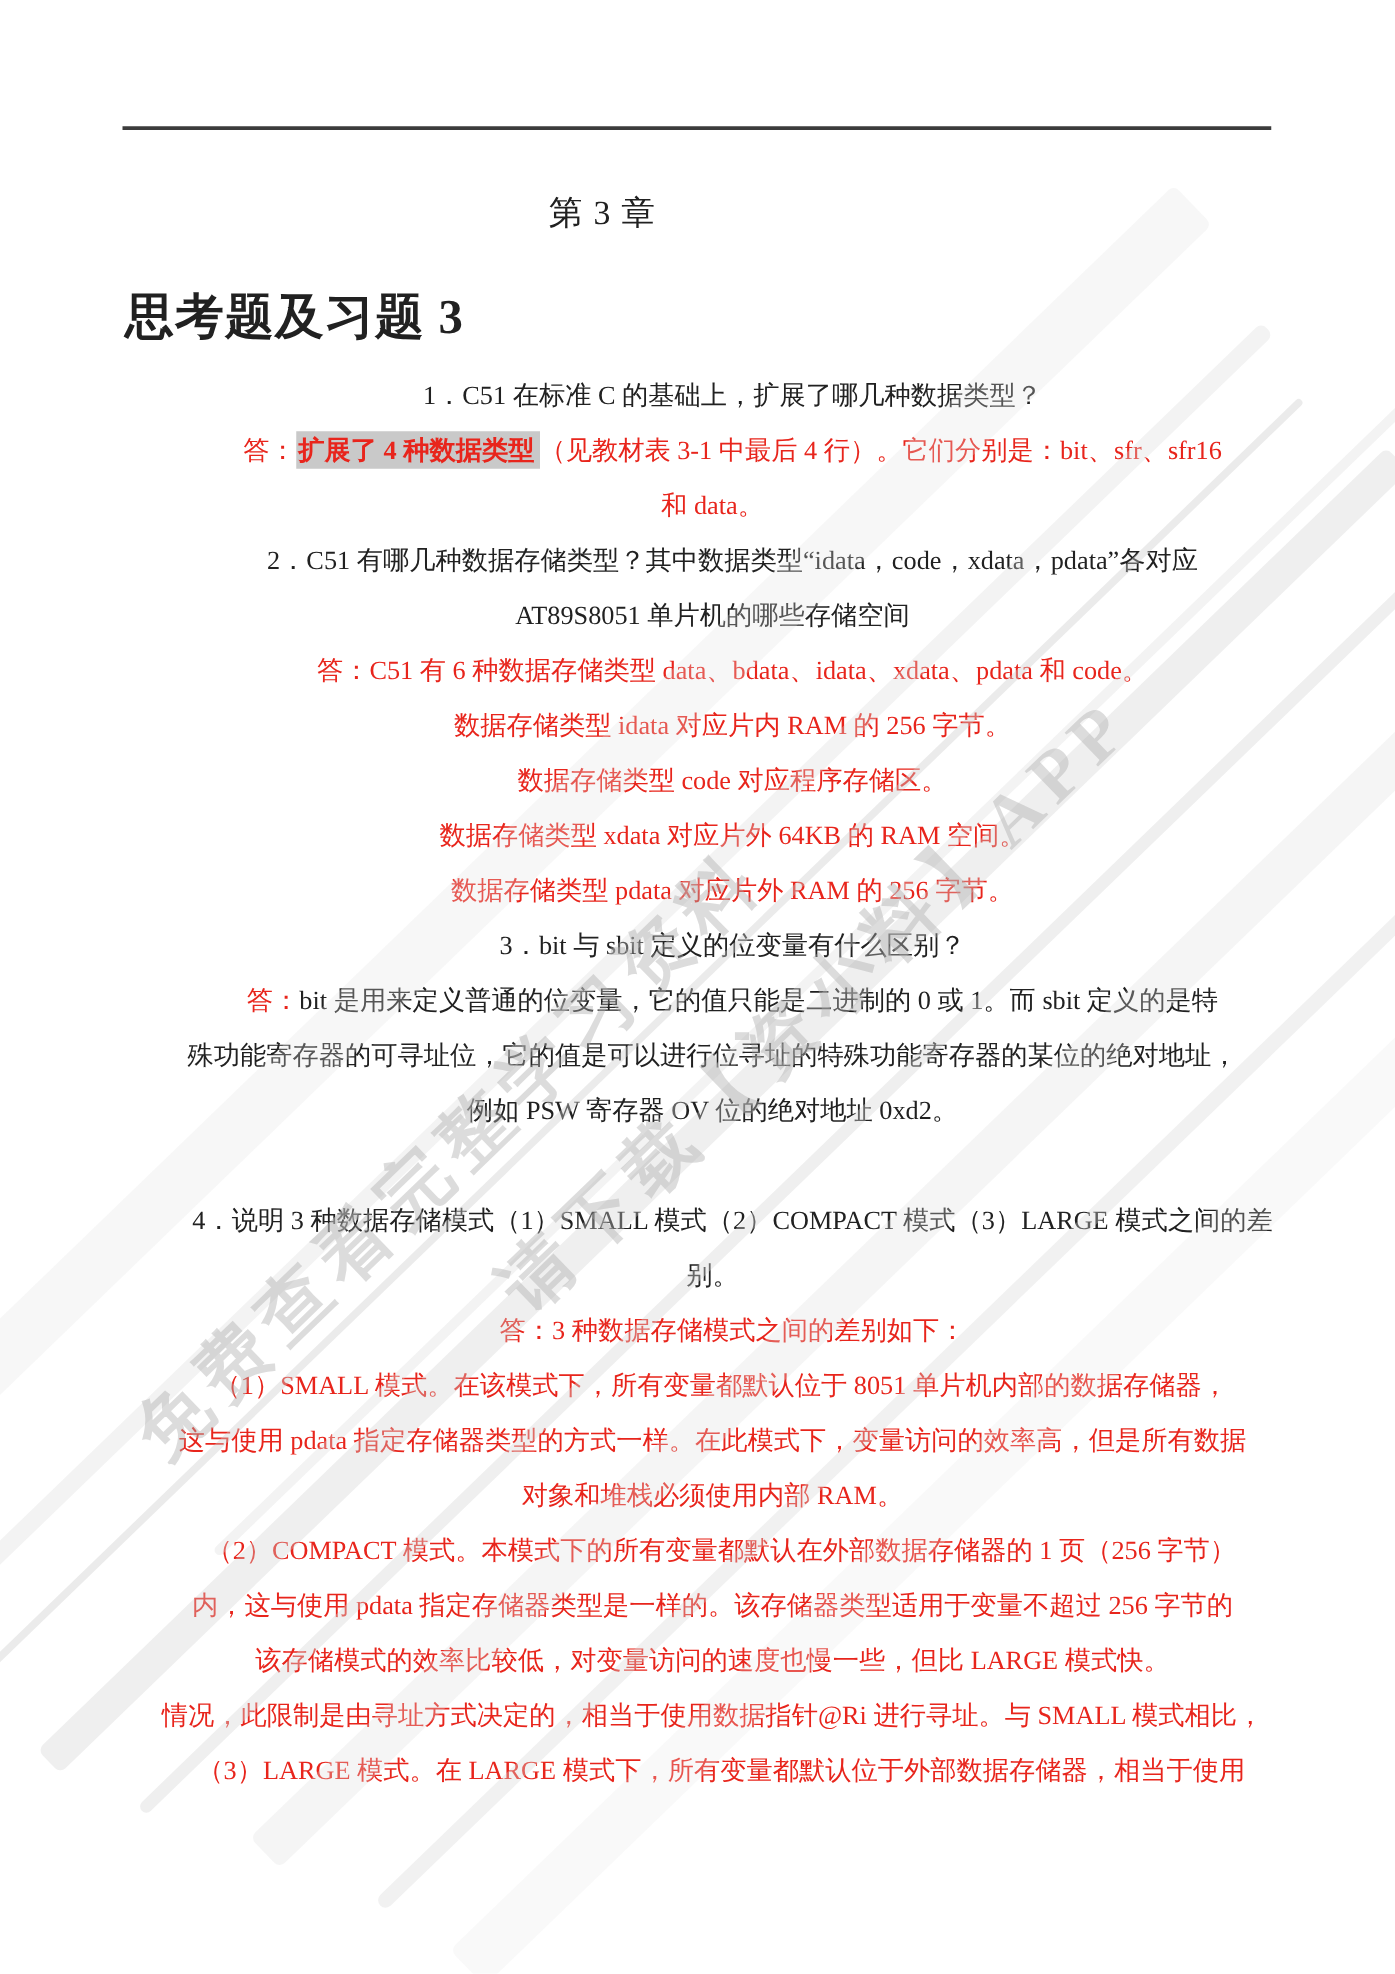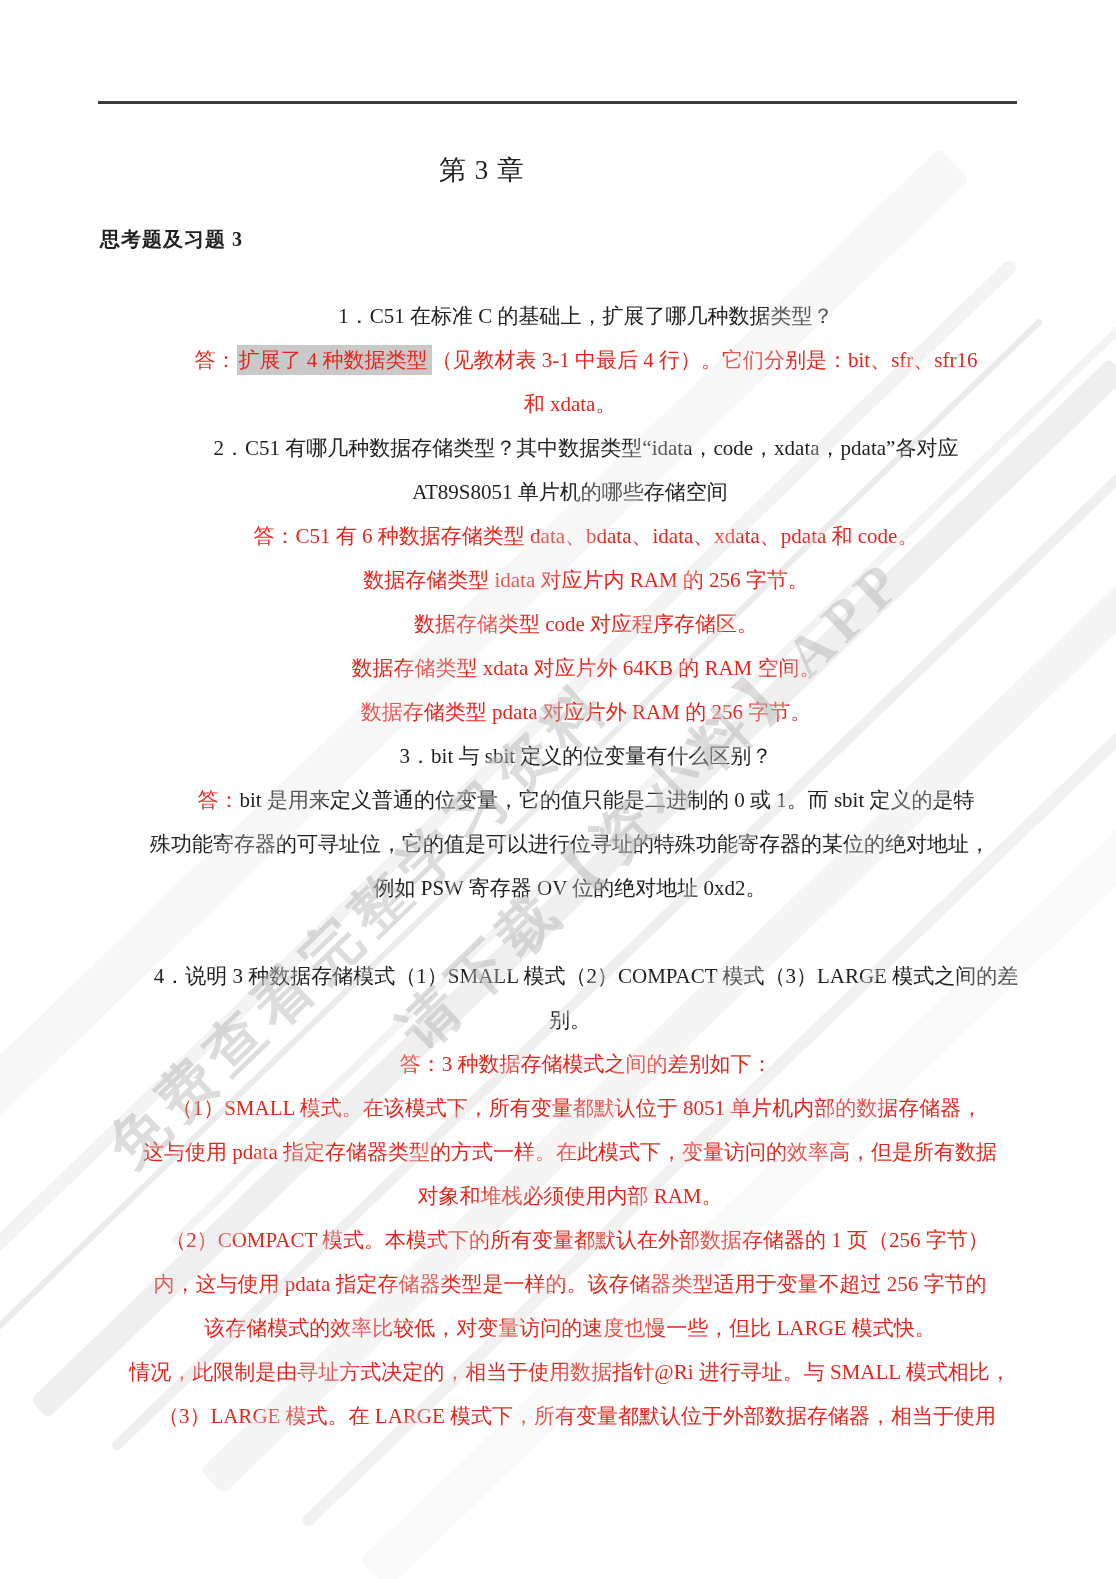--- a/index.html
+++ b/index.html
@@ -18,35 +18,35 @@
   }
   
   .chapter-title{
     position:absolute;left:0;top:152px;width:964px;
     text-align:center;font-size:27px;font-weight:normal;
     letter-spacing:1px;margin:0;
   }
   
   .section-heading{
     position:absolute;left:100px;top:226px;margin:0;
-    font-size:20px;font-weight:bold;letter-spacing:1px;
+    font-size:39px;font-weight:bold;letter-spacing:1px;
   }
   
   .doc-body{
     position:absolute;left:100px;top:294px;width:940px;
   }
   .line{
     height:44px;line-height:44px;font-size:21px;
     white-space:nowrap;color:var(--ink,#212121);text-align:center;
   }
   .line.ind1{padding-left:32px;}
   .line.ind2{padding-left:14px;}
   .seg-k{color:var(--ink,#212121);}
   .seg-r{color:var(--red,#e8251c);}
-  .seg-h{color:var(--red,#e8251c);background:var(--hl,#c9c9c9);padding:3px 4px 3px 2px;}
+  .seg-h{color:var(--red,#e8251c);background:var(--hl,#c9c9c9);padding:3px 4px 3px 2px;font-weight:bold;}
   
   .wm{
     position:absolute;
     font-weight:bold;
     color:rgba(172,172,172,0.42);
     white-space:nowrap;
     transform-origin:0 50%;
     transform:rotate(-44deg);
     font-size:58px;letter-spacing:9px;
     pointer-events:none;
@@ -92,21 +92,21 @@
 
   <div class="top-rule"></div>
 
   <h1 class="chapter-title">第 3 章</h1>
 
   <h2 class="section-heading">思考题及习题 3</h2>
 
   <div class="doc-body">
       <div class="line ind1"><span class="seg-k">1．C51 在标准 C 的基础上，扩展了哪几种数据类型？</span></div>
       <div class="line ind1"><span class="seg-r">答：</span><span class="seg-h">扩展了 4 种数据类型</span><span class="seg-r">（见教材表 3-1 中最后 4 行）。它们分别是：bit、sfr、sfr16</span></div>
-      <div class="line"><span class="seg-r">和 xdata。</span></div>
+      <div class="line"><span class="seg-r">和 data。</span></div>
       <div class="line ind1"><span class="seg-k">2．C51 有哪几种数据存储类型？其中数据类型“idata，code，xdata，pdata”各对应</span></div>
       <div class="line"><span class="seg-k">AT89S8051 单片机的哪些存储空间</span></div>
       <div class="line ind1"><span class="seg-r">答：C51 有 6 种数据存储类型 data、bdata、idata、xdata、pdata 和 code。</span></div>
       <div class="line ind1"><span class="seg-r">数据存储类型 idata 对应片内 RAM 的 256 字节。</span></div>
       <div class="line ind1"><span class="seg-r">数据存储类型 code 对应程序存储区。</span></div>
       <div class="line ind1"><span class="seg-r">数据存储类型 xdata 对应片外 64KB 的 RAM 空间。</span></div>
       <div class="line ind1"><span class="seg-r">数据存储类型 pdata 对应片外 RAM 的 256 字节。</span></div>
       <div class="line ind1"><span class="seg-k">3．bit 与  sbit 定义的位变量有什么区别？</span></div>
       <div class="line ind1"><span class="seg-r">答：</span><span class="seg-k">bit 是用来定义普通的位变量，它的值只能是二进制的 0 或 1。而 sbit 定义的是特</span></div>
       <div class="line"><span class="seg-k">殊功能寄存器的可寻址位，它的值是可以进行位寻址的特殊功能寄存器的某位的绝对地址，</span></div>

